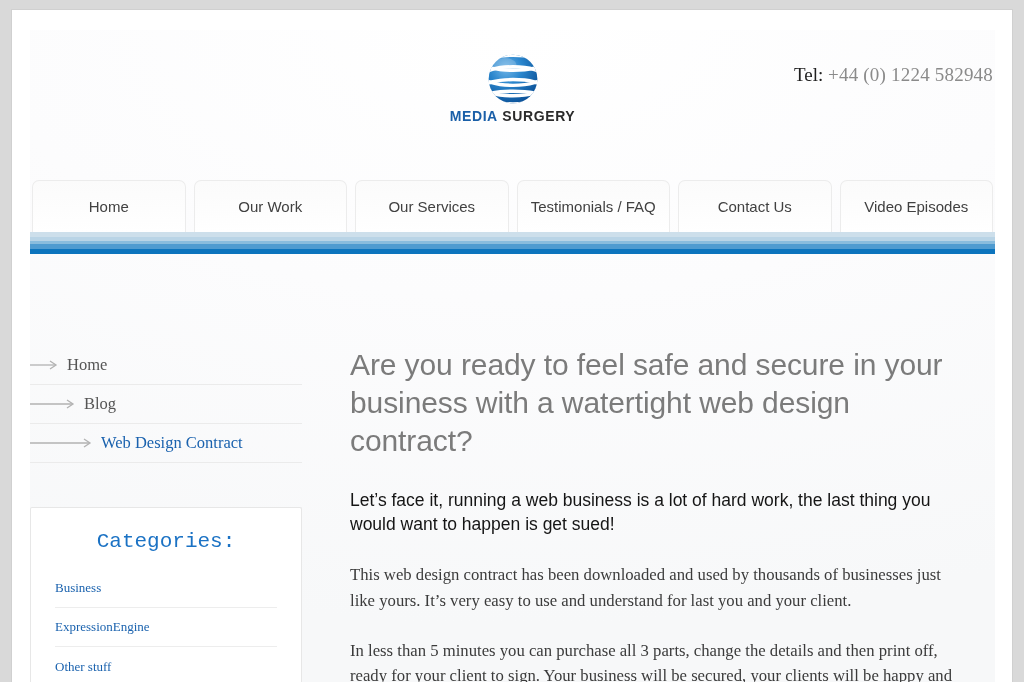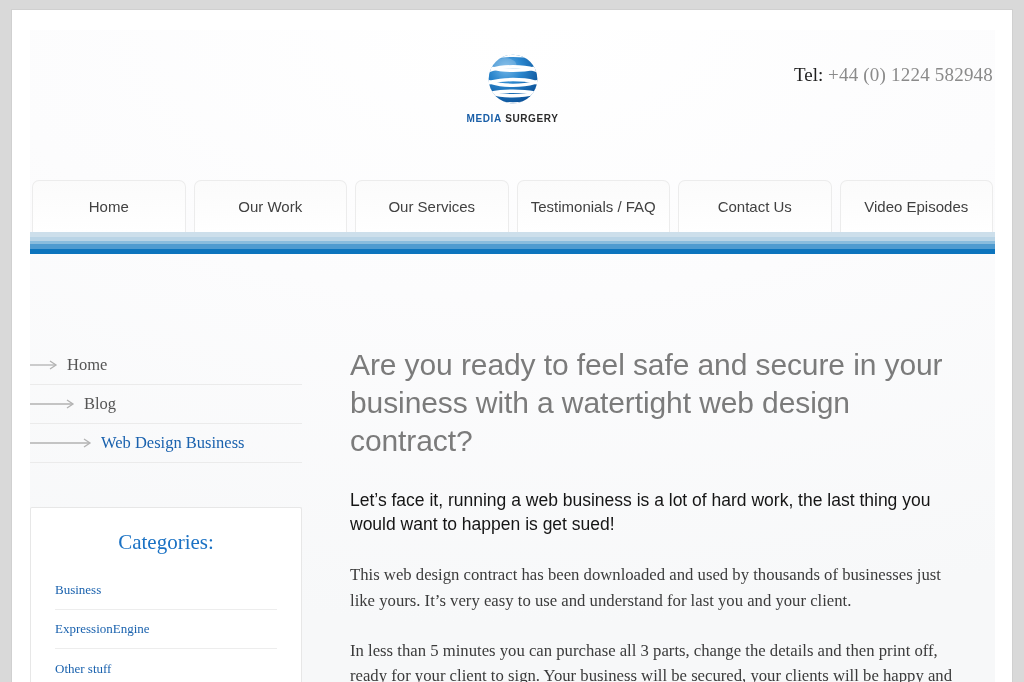--- a/index.html
+++ b/index.html
@@ -55,23 +55,22 @@
     align-items: center;
   }
 
   .logo-globe {
     width: 58px;
     height: 58px;
     display: block;
   }
 
   .brand-wordmark {
-    margin-top: 5px;
     font-family: "Liberation Sans", sans-serif;
-    font-size: 10px;
+    font-size: 14px;
     font-weight: bold;
     letter-spacing: 0.6px;
     white-space: nowrap;
   }
   .brand-word-primary { color: #1a5fa8; }
   .brand-word-secondary { color: #2b2b2b; }
 
   .contact-tel {
     position: absolute;
     right: 2px;
@@ -184,21 +183,21 @@
     background: #ffffff;
     border: 1px solid #e7e7e7;
     border-bottom: none;
     border-radius: 2px;
     padding: 22px 24px 4px 24px;
   }
 
   .categories-title {
     text-align: center;
     color: #1b72c4;
-    font-family: Liberation Serif, serif;
+    font-family: Liberation Mono, monospace;
     font-size: 21px;
     font-weight: normal;
     margin-bottom: 16px;
   }
 
   .category-row {
     height: 39px;
     display: flex;
     align-items: center;
     border-bottom: 1px solid #ededed;
@@ -326,21 +325,21 @@
               <polyline points="37,1 43,5 37,9" fill="none" stroke="#b2b2b2" stroke-width="1.3"></polyline>
             </svg>
             <span class="breadcrumb-label">Blog</span>
           </div>
 
           <div class="breadcrumb-row bc-depth-2 is-current">
             <svg class="breadcrumb-arrow" viewBox="0 0 62 10">
               <line x1="0" y1="5" x2="59" y2="5" stroke="#b2b2b2" stroke-width="1.3"></line>
               <polyline points="54,1 60,5 54,9" fill="none" stroke="#b2b2b2" stroke-width="1.3"></polyline>
             </svg>
-            <span class="breadcrumb-label">Web Design Business</span>
+            <span class="breadcrumb-label">Web Design Contract</span>
           </div>
 
         </div>
 
         <div class="categories-card">
           <div class="categories-title">Categories:</div>
 
           <div class="category-row">
             <span>Business</span>
           </div>

